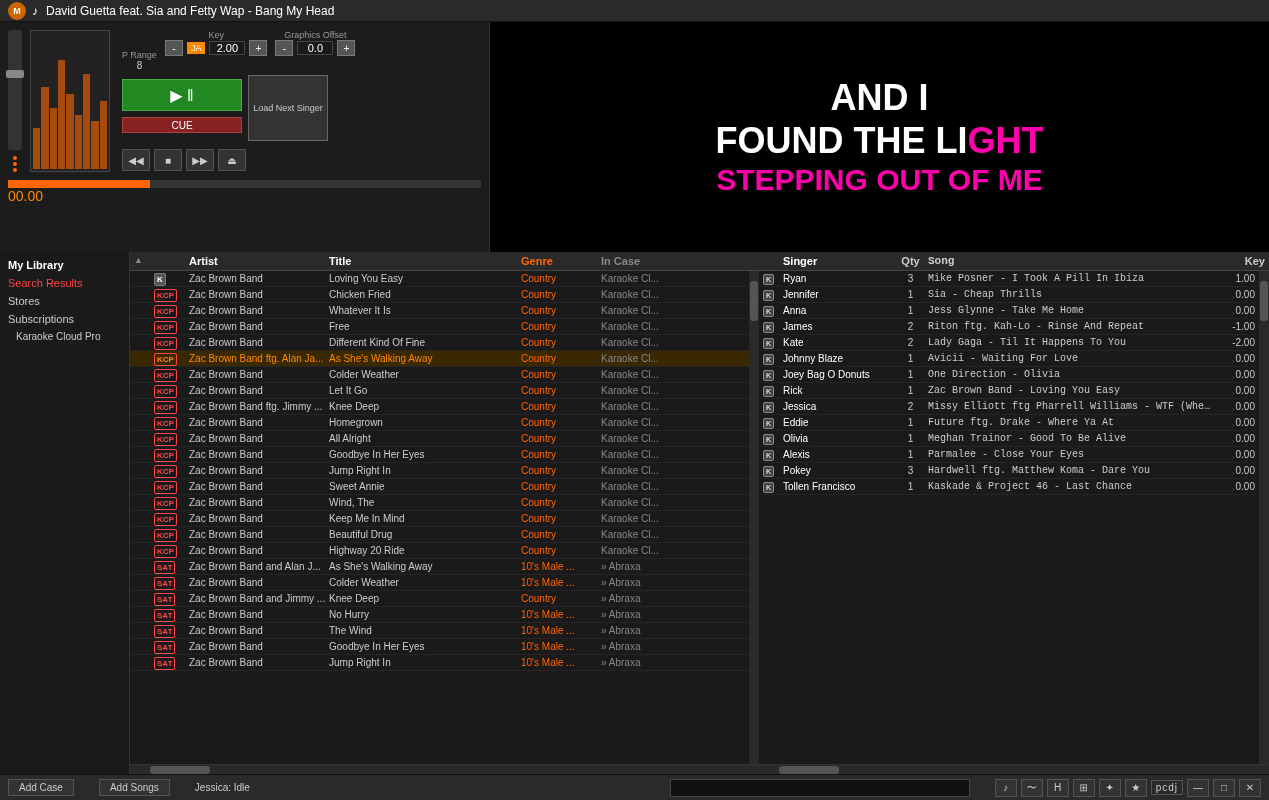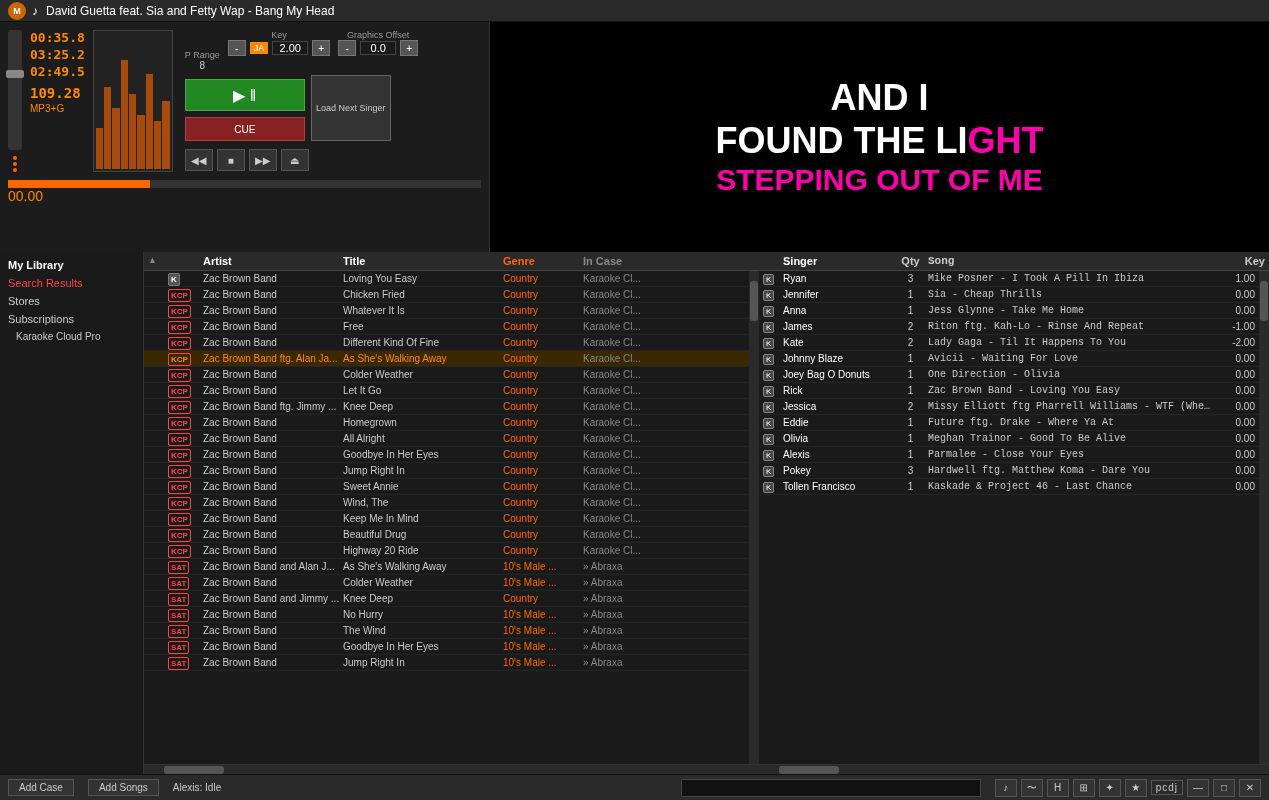--- a/index.html
+++ b/index.html
@@ -169,21 +169,21 @@
       color: #fff;
       width: 120px; height: 32px;
       cursor: pointer;
       display: flex; align-items: center; justify-content: center;
       font-size: 16px;
     }
     .cue-btn {
       background: #882222;
       border: 1px solid #aa4444;
       color: #fff;
-      width: 120px; height: 24px;
+      width: 120px; height: 16px;
       cursor: pointer;
       display: flex; align-items: center; justify-content: center;
       font-size: 10px;
     }
     .load-next-btn {
       background: #333;
       border: 1px solid #666;
       color: #ccc;
       width: 80px; height: 66px;
       cursor: pointer;
@@ -258,21 +258,21 @@
     }
 
     
     #main-content {
       display: flex;
       height: calc(800px - 22px - 230px - 26px);
     }
 
     
     #left-panel {
-      width: 144px;
+      width: 130px;
       background: #1a1a1a;
       border-right: 1px solid #333;
       padding: 4px 0;
     }
     .lib-item {
       padding: 3px 8px;
       cursor: pointer;
       color: #ccc;
       font-size: 11px;
     }
@@ -311,21 +311,21 @@
       font-size: 8px;
       padding: 1px 2px;
       border-radius: 2px;
       font-weight: bold;
     }
     .badge-k { color: #fff; background: #555; border: 1px solid #777; }
     .badge-kcp { color: #ff4444; border: 1px solid #ff4444; }
     .badge-sat { color: #ff4444; border: 1px solid #ff4444; }
     .col-artist { width: 140px; overflow: hidden; white-space: nowrap; text-overflow: ellipsis; }
     .col-title { width: 160px; overflow: hidden; white-space: nowrap; text-overflow: ellipsis; }
-    .col-genre { width: 80px; overflow: hidden; white-space: nowrap; text-overflow: ellipsis; color: #ff6600; }
+    .col-genre { width: 80px; overflow: hidden; white-space: nowrap; text-overflow: ellipsis; color: #ff6600; margin-left: 32px; }
     .col-incase { width: 90px; overflow: hidden; white-space: nowrap; text-overflow: ellipsis; color: #888; }
     .queue-header {
       display: flex;
       background: #2a2a2a;
       border-bottom: 1px solid #444;
       padding: 3px 4px;
       font-weight: bold;
       color: #fff;
       font-size: 11px;
     }
@@ -368,21 +368,21 @@
     }
 
     
     #bottom-bar {
       height: 26px;
       background: #2a2a2a;
       border-top: 1px solid #111;
       display: flex;
       align-items: center;
       padding: 0 8px;
-      gap: 14px;
+      gap: 25px;
     }
     .add-case-btn {
       background: #333;
       border: 1px solid #555;
       color: #ccc;
       padding: 2px 10px;
       font-size: 10px;
       cursor: pointer;
     }
     .add-songs-btn {
@@ -482,29 +482,20 @@
         <div class="fader-track">
           <div class="fader-thumb"></div>
         </div>
         <div class="fader-dots">
           <div class="fader-dot"></div>
           <div class="fader-dot"></div>
           <div class="fader-dot"></div>
         </div>
       </div>
 
-      <div style="display:flex;flex-direction:column;gap:2px;">
-        <div class="time-display">
-          <span class="time-elapsed">00:35.8</span>
-          <span class="time-total">03:25.2</span>
-          <span class="time-remain">02:49.5</span>
-        </div>
-        <div class="bpm-display">109.28</div>
-        <div class="format-badge">MP3+G</div>
-      </div>
 
       <div class="waveform-area">
         <div style="position:absolute;bottom:0;left:0;right:0;display:flex;align-items:flex-end;height:100%;gap:1px;padding:2px;">
           <div style="flex:1;height:30%;background:#ff6600;opacity:0.6;"></div>
           <div style="flex:1;height:60%;background:#ff6600;opacity:0.6;"></div>
           <div style="flex:1;height:45%;background:#ff6600;opacity:0.6;"></div>
           <div style="flex:1;height:80%;background:#ff6600;opacity:0.6;"></div>
           <div style="flex:1;height:55%;background:#ff6600;opacity:0.6;"></div>
           <div style="flex:1;height:40%;background:#ff6600;opacity:0.6;"></div>
           <div style="flex:1;height:70%;background:#ff6600;opacity:0.6;"></div>
@@ -919,21 +910,21 @@
     </div>
     <div class="horiz-scroll">
       <div class="horiz-scroll-thumb"></div>
     </div>
   </div>
 </div>
 
 <div id="bottom-bar">
   <button class="add-case-btn">Add Case</button>
   <button class="add-songs-btn">Add Songs</button>
-  <span class="status-text">Alexis: Idle</span>
+  <span class="status-text">Jessica: Idle</span>
   <input class="search-input-bar" type="text" style="">
   <div class="bottom-icons">
     <button class="bottom-icon-btn">♪</button>
     <button class="bottom-icon-btn">〜</button>
     <button class="bottom-icon-btn">H</button>
     <button class="bottom-icon-btn">⊞</button>
     <button class="bottom-icon-btn">✦</button>
     <button class="bottom-icon-btn">★</button>
     <div class="pcdj-logo">pcdj</div>
     <button class="bottom-icon-btn">—</button>

